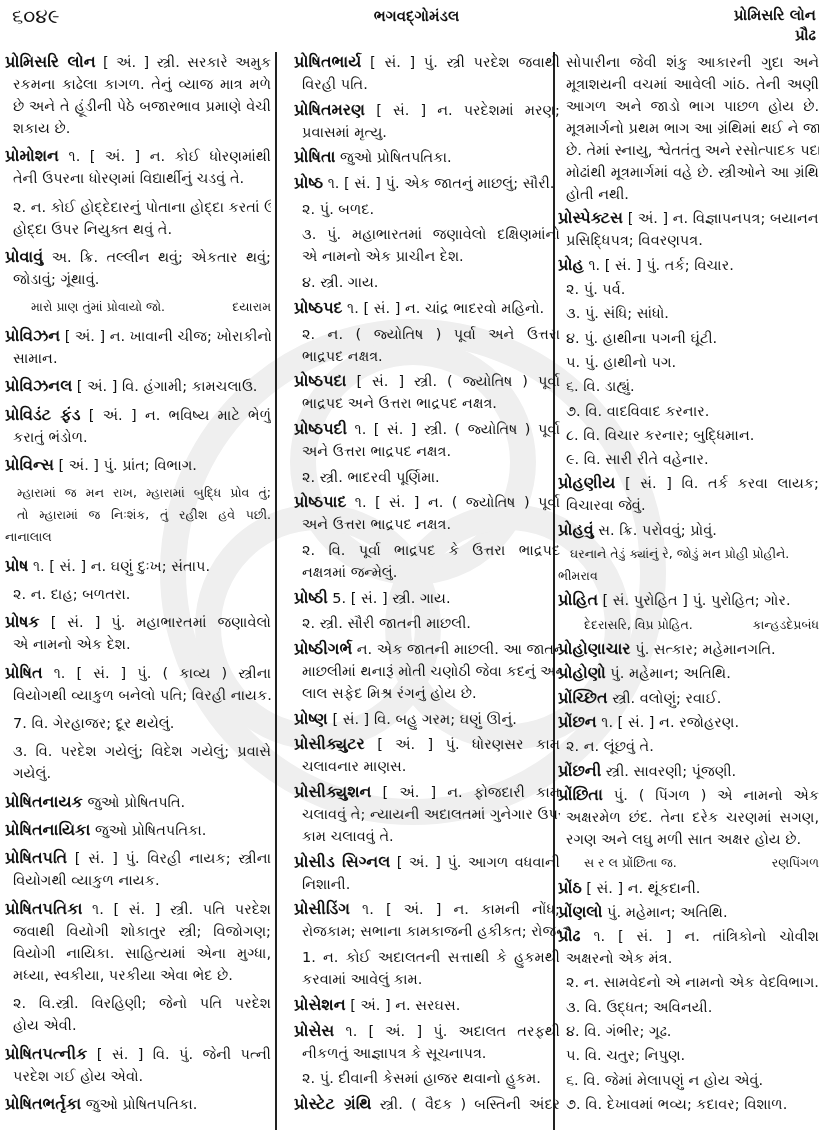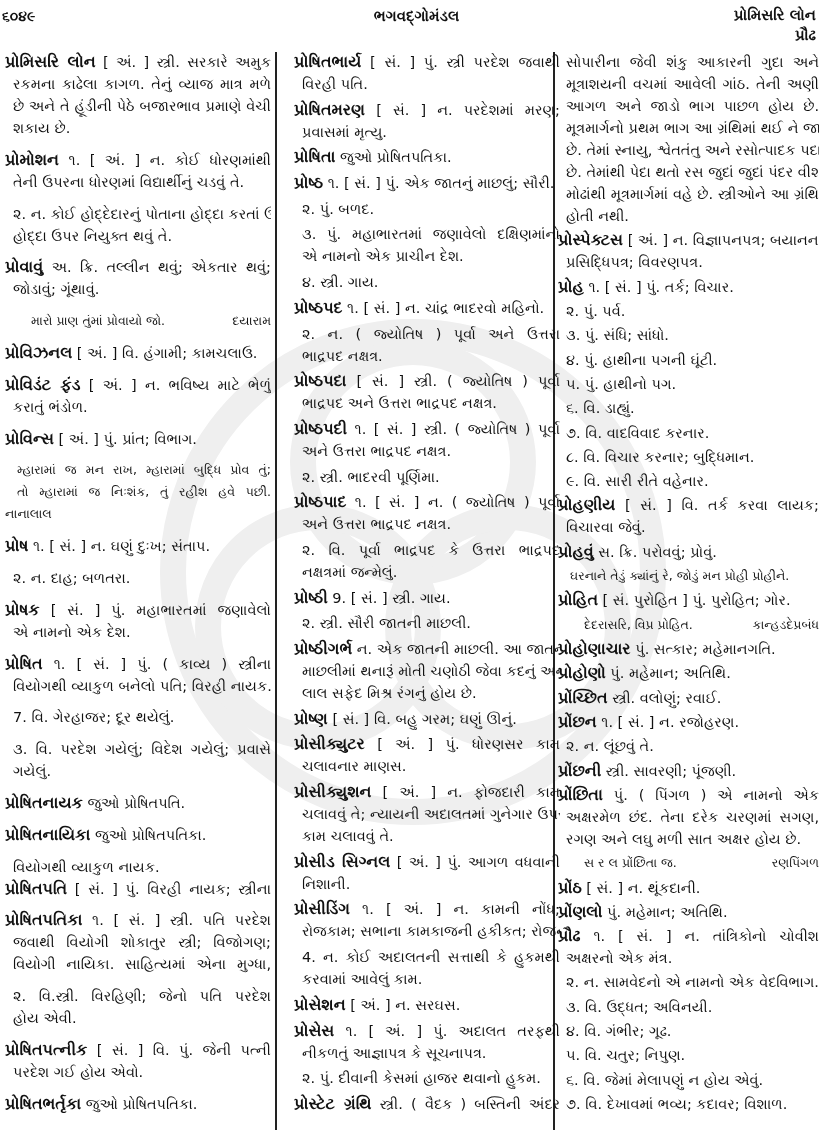--- a/index.html
+++ b/index.html
@@ -1,18 +1,18 @@
 <!DOCTYPE html>
 <html><head>
 <meta charset="utf-8">
 <style>
   html,body{margin:0;padding:0;background:#fff;}
   #page{position:relative;width:825px;height:1130px;overflow:hidden;background:#fff;color:#111;font-family:"DejaVu Sans","Liberation Sans",sans-serif;}
   .wm{position:absolute;left:153px;top:262px;z-index:0;}
-  .hdr-num{position:absolute;left:2px;top:6px;font-size:14px;font-weight:bold;line-height:20px;}
+  .hdr-num{position:absolute;left:12px;top:6px;font-size:20px;font-weight:normal;line-height:20px;}
   .hdr-title{position:absolute;left:8px;right:0;top:6px;text-align:center;font-size:15px;font-weight:bold;line-height:20px;}
   .hdr-guide{position:absolute;right:9px;top:5px;text-align:right;font-size:15px;font-weight:bold;line-height:20px;}
   .rule{position:absolute;top:52px;bottom:0;width:2px;background:#222;z-index:1;}
   .col{position:absolute;top:51px;height:1064px;display:flex;flex-direction:column;justify-content:space-between;z-index:2;}
   .c1{left:5px;width:266px;}
   .c2{left:294px;width:266px;}
   .c3{left:558px;width:261px;}
   .blk{display:block;}
   .ln{height:22px;line-height:22px;white-space:nowrap;overflow:hidden;font-size:14.5px;}
   .j{text-align:justify;text-align-last:justify;}
@@ -67,20 +67,24 @@
       <div class="ln j"><span class="hw">પ્રોવાવું</span> <span>અ. ક્રિ. તલ્લીન થવું; એકતાર થવું;</span></div>
       <div class="ln cn">જોડાવું; ગૂંથાવું.</div>
     </div>
     <div class="blk quote">
       <div class="ln qi">
           <span>મારો પ્રાણ તુંમાં પ્રોવાયો જો.</span>
           <span>દયારામ</span>
         </div>
     </div>
     <div class="blk entry">
+      <div class="ln j"><span class="hw">પ્રોવિઝન</span> <span>[ અં. ] ન. ખાવાની ચીજ; ખોરાકીનો</span></div>
+      <div class="ln cn">સામાન.</div>
+    </div>
+    <div class="blk entry">
       <div class="ln"><span class="hw">પ્રોવિઝનલ</span> <span>[ અં. ] વિ. હંગામી; કામચલાઉ.</span></div>
     </div>
     <div class="blk entry">
       <div class="ln j"><span class="hw">પ્રોવિડંટ ફંડ</span> <span>[ અં. ] ન. ભવિષ્ય માટે ભેળું</span></div>
       <div class="ln cn">કરાતું ભંડોળ.</div>
     </div>
     <div class="blk entry">
       <div class="ln"><span class="hw">પ્રોવિન્સ</span> <span>[ અં. ] પું. પ્રાંત; વિભાગ.</span></div>
     </div>
     <div class="blk quote wide">
@@ -109,27 +113,28 @@
       <div class="ln j">૩. વિ. પરદેશ ગયેલું; વિદેશ ગયેલું; પ્રવાસે</div>
       <div class="ln">ગયેલું.</div>
     </div>
     <div class="blk entry">
       <div class="ln"><span class="hw">પ્રોષિતનાયક</span> <span>જુઓ પ્રોષિતપતિ.</span></div>
     </div>
     <div class="blk entry">
       <div class="ln"><span class="hw">પ્રોષિતનાયિકા</span> <span>જુઓ પ્રોષિતપતિકા.</span></div>
     </div>
     <div class="blk entry">
+      <div class="ln j"><span class="hw">પ્રોષિતપતિ</span> <span>[ સં. ] પું. વિરહી નાયક; સ્ત્રીના</span></div>
       <div class="ln cn">વિયોગથી વ્યાકુળ નાયક.</div>
-      <div class="ln j"><span class="hw">પ્રોષિતપતિ</span> <span>[ સં. ] પું. વિરહી નાયક; સ્ત્રીના</span></div>
     </div>
     <div class="blk entry">
       <div class="ln j"><span class="hw">પ્રોષિતપતિકા</span> <span>૧. [ સં. ] સ્ત્રી. પતિ પરદેશ</span></div>
       <div class="ln cn j">જવાથી વિયોગી શોકાતુર સ્ત્રી; વિજોગણ;</div>
       <div class="ln cn j">વિયોગી નાયિકા. સાહિત્યમાં એના મુગ્ધા,</div>
+      <div class="ln cn">મધ્યા, સ્વકીયા, પરકીયા એવા ભેદ છે.</div>
     </div>
     <div class="blk sense">
       <div class="ln j">૨. વિ.સ્ત્રી. વિરહિણી; જેનો પતિ પરદેશ</div>
       <div class="ln">હોય એવી.</div>
     </div>
     <div class="blk entry">
       <div class="ln j"><span class="hw">પ્રોષિતપત્નીક</span> <span>[ સં. ] વિ. પું. જેની પત્ની</span></div>
       <div class="ln cn">પરદેશ ગઈ હોય એવો.</div>
     </div>
     <div class="blk entry">
@@ -182,21 +187,21 @@
     </div>
     <div class="blk entry">
       <div class="ln j"><span class="hw">પ્રોષ્ઠપાદ</span> <span>૧. [ સં. ] ન. ( જ્યોતિષ ) પૂર્વા</span></div>
       <div class="ln cn">અને ઉત્તરા ભાદ્રપદ નક્ષત્ર.</div>
     </div>
     <div class="blk sense">
       <div class="ln j">૨. વિ. પૂર્વા ભાદ્રપદ કે ઉત્તરા ભાદ્રપદ</div>
       <div class="ln">નક્ષત્રમાં જન્મેલું.</div>
     </div>
     <div class="blk entry">
-      <div class="ln"><span class="hw">પ્રોષ્ઠી</span> <span>9. [ સં. ] સ્ત્રી. ગાય.</span></div>
+      <div class="ln"><span class="hw">પ્રોષ્ઠી</span> <span>5. [ સં. ] સ્ત્રી. ગાય.</span></div>
     </div>
     <div class="blk sense">
       <div class="ln">૨. સ્ત્રી. સૌરી જાતની માછલી.</div>
     </div>
     <div class="blk entry">
       <div class="ln j"><span class="hw">પ્રોષ્ઠીગર્ભ</span> <span>ન. એક જાતની માછલી. આ જાતની</span></div>
       <div class="ln cn j">માછલીમાં થનારૂં મોતી ચણોઠી જેવા કદનું અને</div>
       <div class="ln cn">લાલ સફેદ મિશ્ર રંગનું હોય છે.</div>
     </div>
     <div class="blk entry">
@@ -213,21 +218,21 @@
     </div>
     <div class="blk entry">
       <div class="ln j"><span class="hw">પ્રોસીડ સિગ્નલ</span> <span>[ અં. ] પું. આગળ વધવાની</span></div>
       <div class="ln cn">નિશાની.</div>
     </div>
     <div class="blk entry">
       <div class="ln j"><span class="hw">પ્રોસીડિંગ</span> <span>૧. [ અં. ] ન. કામની નોંધ;</span></div>
       <div class="ln cn">રોજકામ; સભાના કામકાજની હકીકત; રોજનામું.</div>
     </div>
     <div class="blk sense">
-      <div class="ln j">4. ન. કોઈ અદાલતની સત્તાથી કે હુકમથી</div>
+      <div class="ln j">1. ન. કોઈ અદાલતની સત્તાથી કે હુકમથી</div>
       <div class="ln">કરવામાં આવેલું કામ.</div>
     </div>
     <div class="blk entry">
       <div class="ln"><span class="hw">પ્રોસેશન</span> <span>[ અં. ] ન. સરઘસ.</span></div>
     </div>
     <div class="blk entry">
       <div class="ln j"><span class="hw">પ્રોસેસ</span> <span>૧. [ અં. ] પું. અદાલત તરફથી</span></div>
       <div class="ln cn">નીકળતું આજ્ઞાપત્ર કે સૂચનાપત્ર.</div>
     </div>
     <div class="blk sense">
@@ -238,21 +243,20 @@
     </div>
   </div>
 
   <div class="col c3">
     <div class="blk entry-continued">
       <div class="ln cn j">સોપારીના જેવી શંકુ આકારની ગુદા અને</div>
       <div class="ln cn j">મૂત્રાશયની વચમાં આવેલી ગાંઠ. તેની અણી</div>
       <div class="ln cn j">આગળ અને જાડો ભાગ પાછળ હોય છે.</div>
       <div class="ln cn j">મૂત્રમાર્ગનો પ્રથમ ભાગ આ ગ્રંથિમાં થઈ ને જાય</div>
       <div class="ln cn j">છે. તેમાં સ્નાયુ, શ્વેતતંતુ અને રસોત્પાદક પદાર્થ</div>
-      <div class="ln cn j">છે. તેમાંથી પેદા થતો રસ જુદાં જુદાં પંદર વીશ</div>
       <div class="ln cn j">મોઢાંથી મૂત્રમાર્ગમાં વહે છે. સ્ત્રીઓને આ ગ્રંથિ</div>
       <div class="ln cn">હોતી નથી.</div>
     </div>
     <div class="blk entry">
       <div class="ln j"><span class="hw">પ્રોસ્પેક્ટસ</span> <span>[ અં. ] ન. વિજ્ઞાપનપત્ર; બયાનનામું;</span></div>
       <div class="ln cn">પ્રસિદ્ધિપત્ર; વિવરણપત્ર.</div>
     </div>
     <div class="blk entry">
       <div class="ln"><span class="hw">પ્રોહ</span> <span>૧. [ સં. ] પું. તર્ક; વિચાર.</span></div>
     </div>
@@ -282,20 +286,21 @@
       </div>
     <div class="blk entry">
       <div class="ln j"><span class="hw">પ્રોહણીય</span> <span>[ સં. ] વિ. તર્ક કરવા લાયક;</span></div>
       <div class="ln cn">વિચારવા જેવું.</div>
     </div>
     <div class="blk entry">
       <div class="ln"><span class="hw">પ્રોહવું</span> <span>સ. ક્રિ. પરોવવું; પ્રોવું.</span></div>
     </div>
     <div class="blk quote">
       <div class="ln" style="padding-left:12px">ઘરનાને તેડું ક્યાંનું રે, જોડું મન પ્રોહી પ્રોહીને.</div>
+      <div class="ln attr">ભીમરાવ</div>
     </div>
     <div class="blk entry">
       <div class="ln"><span class="hw">પ્રોહિત</span> <span>[ સં. પુરોહિત ] પું. પુરોહિત; ગોર.</span></div>
     </div>
     <div class="blk quote">
       <div class="ln qi">
           <span>દેદરાસરિ, વિપ્ર પ્રોહિત.</span>
           <span>કાન્હડદેપ્રબંધ</span>
         </div>
     </div>

